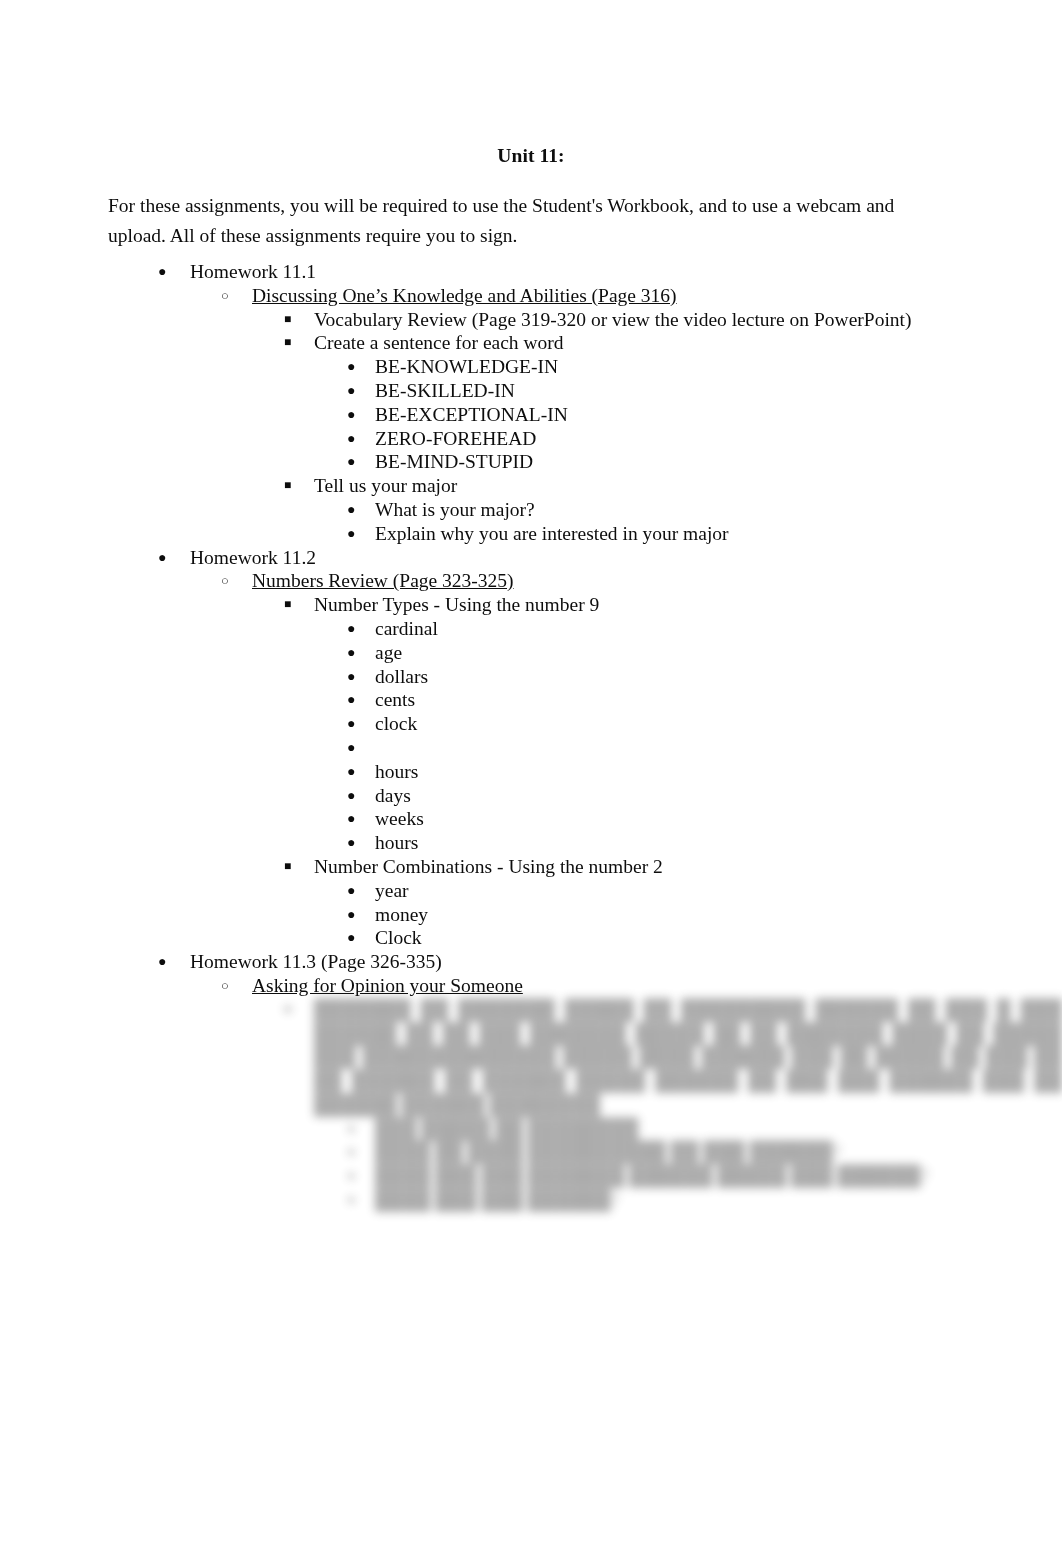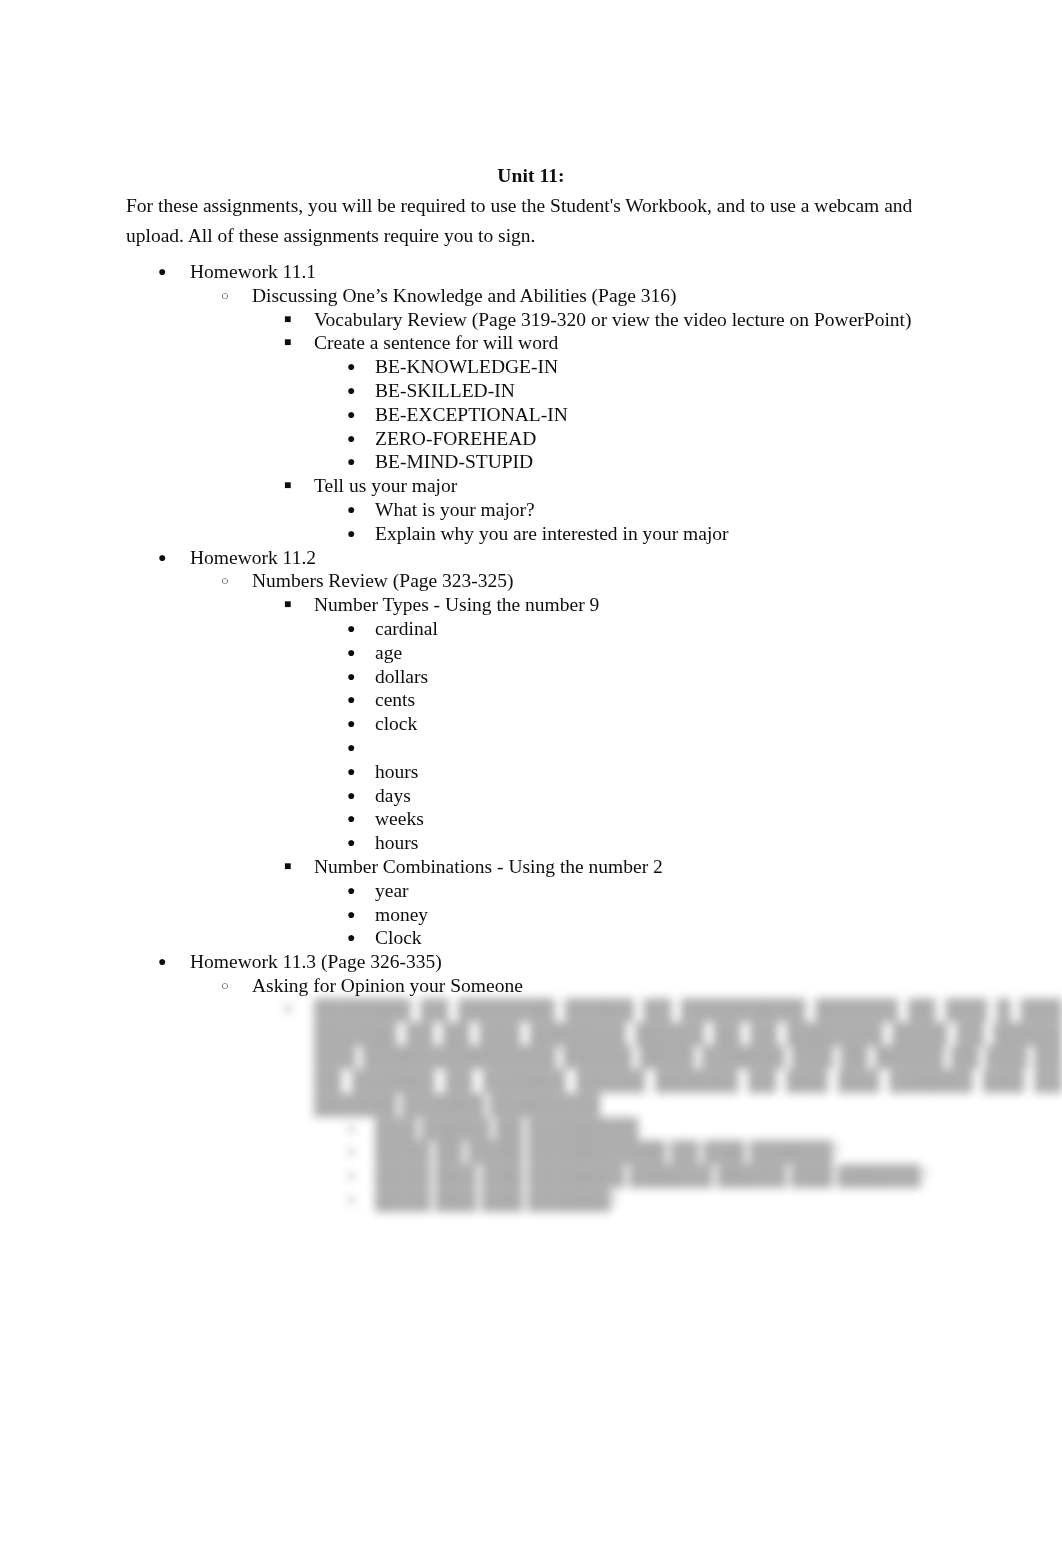--- a/index.html
+++ b/index.html
@@ -29,27 +29,26 @@
   .doc-title {
     position: absolute;
     left: 126px;
     top: 142px;
     width: 810px;
     text-align: center;
     font-size: 19.5px;
     font-weight: bold;
     line-height: 28px;
     letter-spacing: 0.1px;
-    margin-top: 20px;
   }
 
   
   .intro {
     position: absolute;
-    left: 126px;
+    left: 108px;
     top: 191px;
     width: 812px;
     font-size: 19.5px;
     line-height: 30px;
     text-align: left;
   }
 
   
   .outline {
     position: absolute;
@@ -79,21 +78,21 @@
     display: block;
   }
 
   
   .lvl1            { margin-left: 0; }
   .lvl1 > .bullet  { left: 158px; font-size: 14px; }
   .lvl1 > .txt     { margin-left: 190px; padding-right: 124px; }
 
   
   .lvl2 > .bullet  { left: 221px; font-size: 13px; }
-  .lvl2 > .txt     { margin-left: 252px; padding-right: 77px; }
+  .lvl2 > .txt     { margin-left: 252px; padding-right: 77px; text-decoration: underline; }
 
   
   .lvl3 > .bullet  { left: 284px; font-size: 12px; }
   .lvl3 > .txt     { margin-left: 314px; }
 
   
   .lvl4 > .bullet  { left: 347px; font-size: 14px; }
   .lvl4 > .txt     { margin-left: 375px; padding-right: 114px; }
 
   
@@ -132,21 +131,21 @@
       <span class="txt">Discussing One’s Knowledge and Abilities (Page 316)</span>
     </div>
 
     <div class="li lvl3">
       <span class="bullet">■</span>
       <span class="txt">Vocabulary Review (Page 319-320 or view the video lecture on PowerPoint)</span>
     </div>
 
     <div class="li lvl3">
       <span class="bullet">■</span>
-      <span class="txt">Create a sentence for will word</span>
+      <span class="txt">Create a sentence for each word</span>
     </div>
 
     <div class="li lvl4">
       <span class="bullet">●</span>
       <span class="txt">BE-KNOWLEDGE-IN</span>
     </div>
     <div class="li lvl4">
       <span class="bullet">●</span>
       <span class="txt">BE-SKILLED-IN</span>
     </div>

